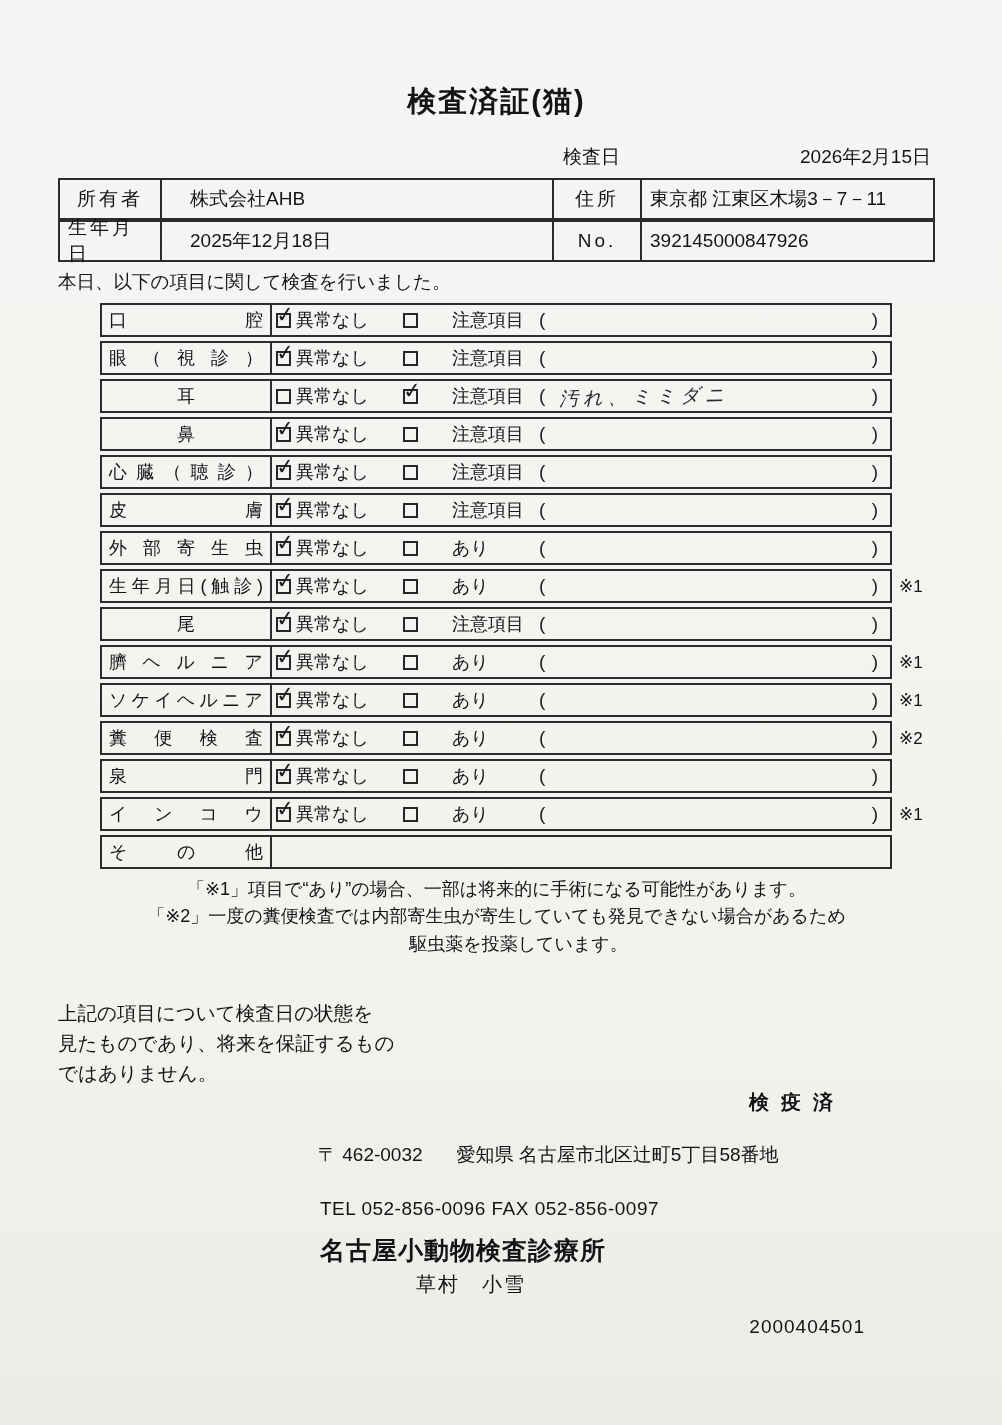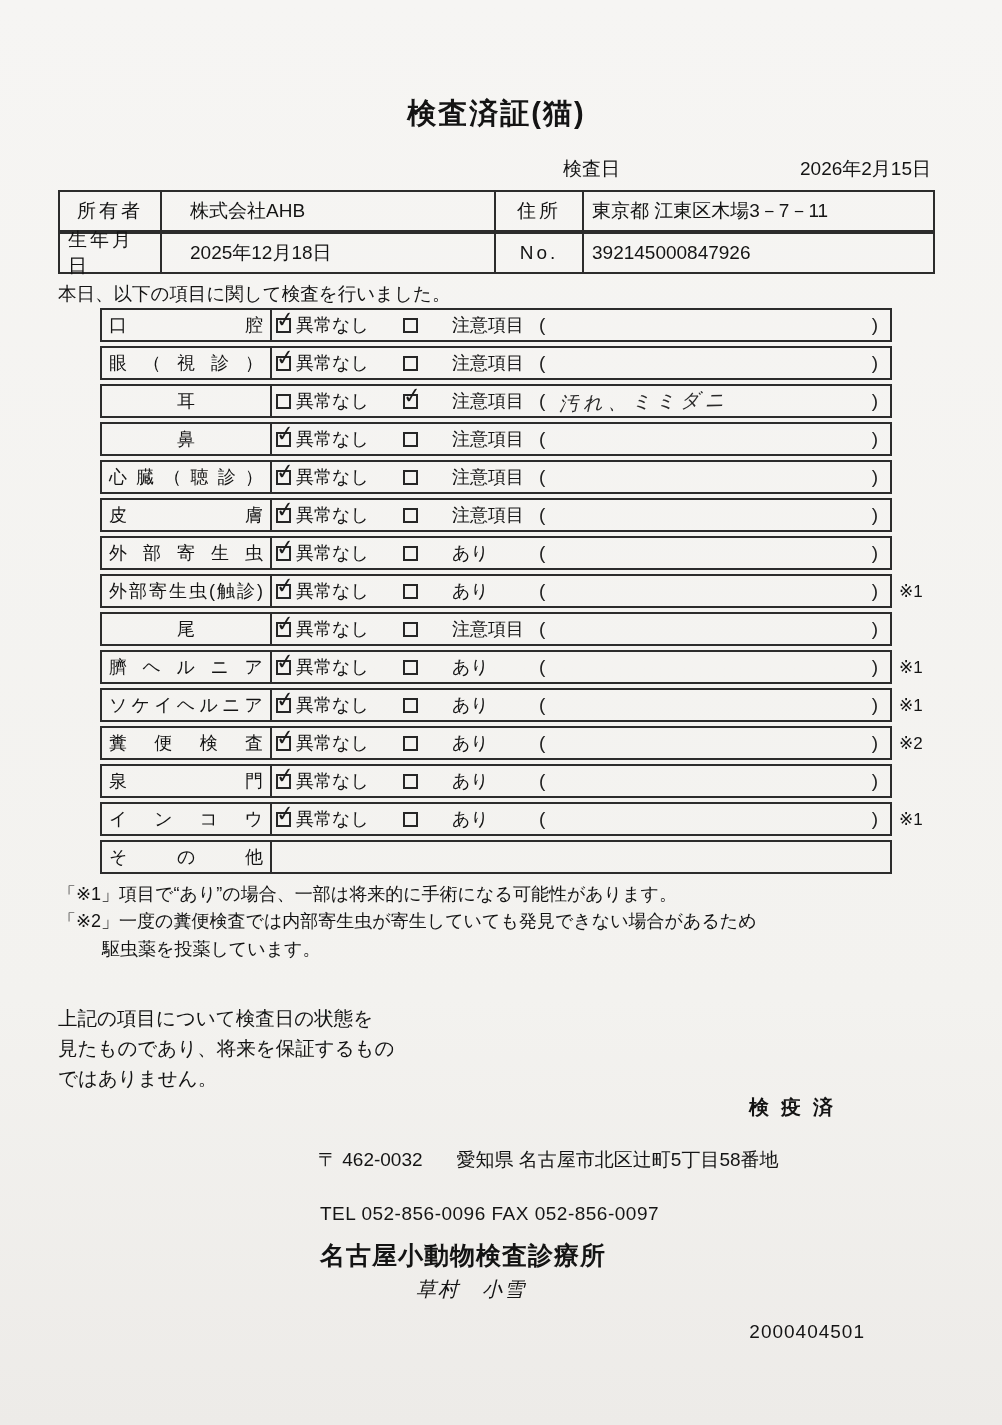--- a/index.html
+++ b/index.html
@@ -10,21 +10,21 @@
     -webkit-font-smoothing:antialiased;
   }
   .paper{
     position:relative;
     width:1002px;height:1425px;
     margin:0 auto;
     background:linear-gradient(180deg,#f6f5f3 0%,#f3f2ef 70%,#edebe8 100%);
     overflow:hidden;
     box-sizing:border-box;
   }
-  .content{position:absolute;left:58px;top:16px;width:877px;}
+  .content{position:absolute;left:58px;top:4px;width:877px;}
 
   
   .doc-title{
     margin-top:78px;
     text-align:center;
     font-size:29px;font-weight:bold;letter-spacing:2px;
   }
   .date-line{
     display:flex;align-items:flex-end;
     margin-top:22px;font-size:19px;
@@ -36,34 +36,34 @@
   .ibox{
     display:flex;align-items:stretch;
     border:2px solid #2c2c2c;background:transparent;
     font-size:19px;
   }
   .ibox + .ibox{margin-top:0;}
   .icell{display:flex;align-items:center;box-sizing:border-box;padding:0 8px;}
   .icell.hd{justify-content:center;letter-spacing:3px;}
   .icell.brd{border-right:2px solid #2c2c2c;}
   .w-lab{width:102px;flex:0 0 auto;}
-  .w-val{width:334px;flex:0 0 auto;padding-left:28px;}
+  .w-val{width:392px;flex:0 0 auto;padding-left:28px;}
   .w-lab2{width:88px;flex:0 0 auto;}
   .w-rest{flex:1 1 auto;}
   .w-sex{width:94px;flex:0 0 auto;}
   .w-wt{width:66px;flex:0 0 auto;padding:0 4px;}
   .weight-cell{justify-content:flex-end;gap:16px;padding-right:12px;}
   .box-owner{margin-top:8px;height:38px;}
   .box-species{margin-top:13px;height:40px;}
   .box-birth{margin-top:5px;height:38px;}
 
   .intro{margin-top:7px;font-size:18.5px;}
 
   
-  .checklist{margin-top:2px;padding-left:42px;}
+  .checklist{margin-top:9px;padding-left:42px;}
   .crow-line{display:flex;align-items:center;margin-bottom:4px;}
   .crow{
     display:flex;align-items:stretch;
     width:842px;height:34px;box-sizing:border-box;
     border:2px solid #2c2c2c;
     font-size:18px;
   }
   .clabel{
     width:170px;flex:0 0 auto;box-sizing:border-box;
     border-right:2px solid #2c2c2c;
@@ -100,39 +100,39 @@
     transform:rotate(-1.5deg) translateY(1px);
     white-space:nowrap;
   }
   .cmark{
     width:36px;flex:0 0 auto;
     padding-left:7px;font-size:17px;letter-spacing:0;
   }
 
   
   .footnotes{margin-top:8px;font-size:18px;line-height:1.35;}
-  .footnotes .fn{margin:0 0 3px 0;}
+  .footnotes .fn{margin:0 0 3px 0;text-align:center;}
   .footnotes .fn-indent{padding-left:44px;}
 
   
   .disc-row{display:flex;margin-top:42px;flex-direction:column;}
   .disclaimer{font-size:19.5px;line-height:1.55;}
   .stamp{
     margin-left:auto;margin-right:90px;
     align-self:flex-end;
     font-size:20px;font-weight:bold;letter-spacing:12px;
     white-space:nowrap;
   }
 
   
   .clinic-postal{margin-top:26px;margin-left:260px;font-size:19px;}
   .clinic-postal .gap{display:inline-block;width:34px;}
   .clinic-tel{margin-top:30px;margin-left:262px;font-size:19px;letter-spacing:.5px;}
   .clinic-name{margin-top:14px;margin-left:262px;font-size:25px;font-weight:bold;letter-spacing:1px;}
-  .clinic-vet{margin-top:4px;margin-left:358px;font-size:20px;letter-spacing:2px;font-style:italic;}
+  .clinic-vet{margin-top:4px;margin-left:358px;font-size:20px;letter-spacing:2px;}
   .serial{margin-top:18px;text-align:right;padding-right:70px;font-size:19px;letter-spacing:1px;}
 </style>
 </head>
 <body>
 
 <div class="paper">
   <div class="content">
 
     <h1 class="doc-title">検査済証(猫)</h1>
 
@@ -295,21 +295,21 @@
                 <span>あり</span>
               </span>
               <span class="paren open">(</span>
               <span class="paren close">)</span>
             </div>
           </div>
           <div class="cmark"></div>
         </div>
         <div class="crow-line">
           <div class="crow">
-            <div class="clabel">外部寄生虫(触診)</div>
+            <div class="clabel">生年月日(触診)</div>
             <div class="copts">
               <span class="opt o1">
                 <span class="cb">
                   <span class="tick">✓</span>
                 </span>
                 <span>異常なし</span>
               </span>
               <span class="opt o2">
                 <span class="cb"></span>
                 <span>あり</span>

